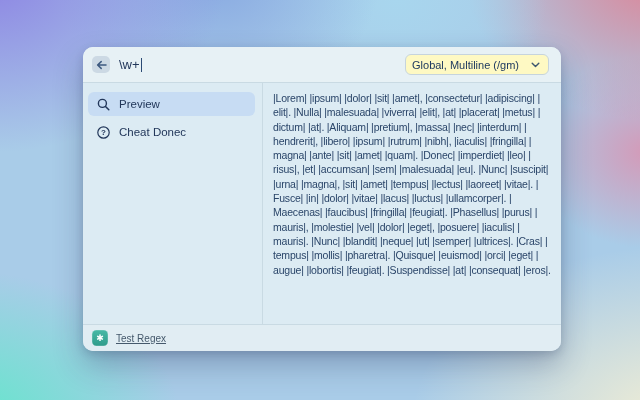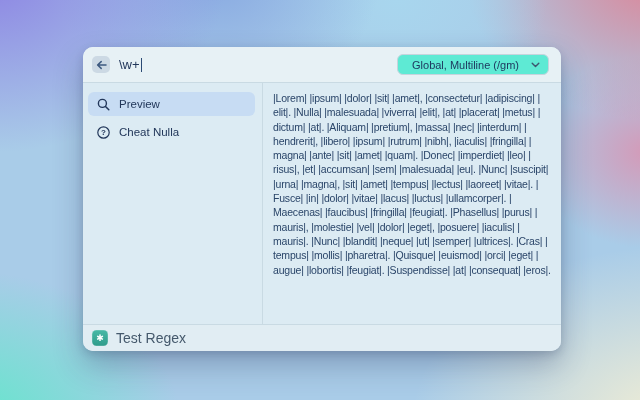--- a/index.html
+++ b/index.html
@@ -24,40 +24,40 @@
   }
   
   .toolbar{flex:0 0 36px;display:flex;align-items:center;padding:0 12px 0 9px;
     background:#e7f1f5;border-bottom:1px solid #c9dae3;box-sizing:border-box;}
   .back-button{width:18px;height:17px;border-radius:5px;background:#ccd9e4;
     display:flex;align-items:center;justify-content:center;cursor:default;}
   .pattern-field{margin-left:9px;display:flex;align-items:center;
     font-size:13px;color:#22375a;}
   .caret{width:1.5px;height:14px;background:#2b4a74;margin-left:1px;}
   .flags-dropdown{margin-left:auto;height:21px;box-sizing:border-box;
-    background:#5eead4;border:1px solid #c6d4dd;border-radius:6px;
-    display:flex;align-items:center;gap:12px;padding:0 8px 0 14px;
+    background:#fef9c3;border:1px solid #c6d4dd;border-radius:6px;
+    display:flex;align-items:center;gap:12px;padding:0 8px 0 6px;
     font-size:11px;color:#1f3a60;}
   
   .main{flex:1;display:flex;min-height:0;}
   .sidebar{width:179px;box-sizing:border-box;padding:9px 7px 0 5px;text-align:center;}
   .side-item{height:24px;border-radius:6px;display:flex;align-items:center;
     gap:9px;padding:0 0 0 9px;font-size:11.5px;color:#22375a;margin-bottom:4px;}
   .side-item.selected{background:#c7dcf3;}
   .v-divider{width:1px;background:#c9dae3;}
   .content{flex:1;padding:8px 8px 0 10px;font-size:10.5px;line-height:14.3px;
     letter-spacing:-0.2px;color:#2a4569;white-space:pre;overflow:hidden;}
   
   .footer{flex:0 0 27px;border-top:1px solid #c9dae3;background:#e1edf3;
     display:flex;align-items:center;gap:8px;padding:0 9px;box-sizing:border-box;}
   .app-icon{width:16px;height:16px;border-radius:4.5px;color:#fff;
     background:linear-gradient(180deg,#47b9a6,#2f9c8b);
     display:flex;align-items:center;justify-content:center;font-size:9px;
     box-shadow:inset 0 0 0 .5px rgba(255,255,255,.3);}
-  .footer-label{font-size:14px;color:#45596c;}
+  .footer-label{font-size:10px;color:#45596c;text-decoration:underline;}
   svg{display:block;}
 </style>
 </head>
 <body>
 
 <div class="window">
 
   <div class="toolbar">
     <div class="back-button">
       <span>
@@ -91,21 +91,21 @@
         </span>
         <span>Preview</span>
       </div>
       <div class="side-item">
         <span>
           <svg width="13" height="13" viewBox="0 0 13 13">
             <circle cx="6.5" cy="6.5" r="5.7" fill="none" stroke="#22375a" stroke-width="1.2"></circle>
             <text x="6.5" y="9.3" text-anchor="middle" font-size="8" font-weight="bold" fill="#22375a" font-family="Liberation Sans, sans-serif">?</text>
           </svg>
         </span>
-        <span>Cheat Nulla</span>
+        <span>Cheat Donec</span>
       </div>
     </div>
     <div class="v-divider"></div>
     <div class="content">|Lorem| |ipsum| |dolor| |sit| |amet|, |consectetur| |adipiscing| |
 elit|. |Nulla| |malesuada| |viverra| |elit|, |at| |placerat| |metus| |
 dictum| |at|. |Aliquam| |pretium|, |massa| |nec| |interdum| |
 hendrerit|, |libero| |ipsum| |rutrum| |nibh|, |iaculis| |fringilla| |
 magna| |ante| |sit| |amet| |quam|. |Donec| |imperdiet| |leo| |
 risus|, |et| |accumsan| |sem| |malesuada| |eu|. |Nunc| |suscipit|
 |urna| |magna|, |sit| |amet| |tempus| |lectus| |laoreet| |vitae|. |

